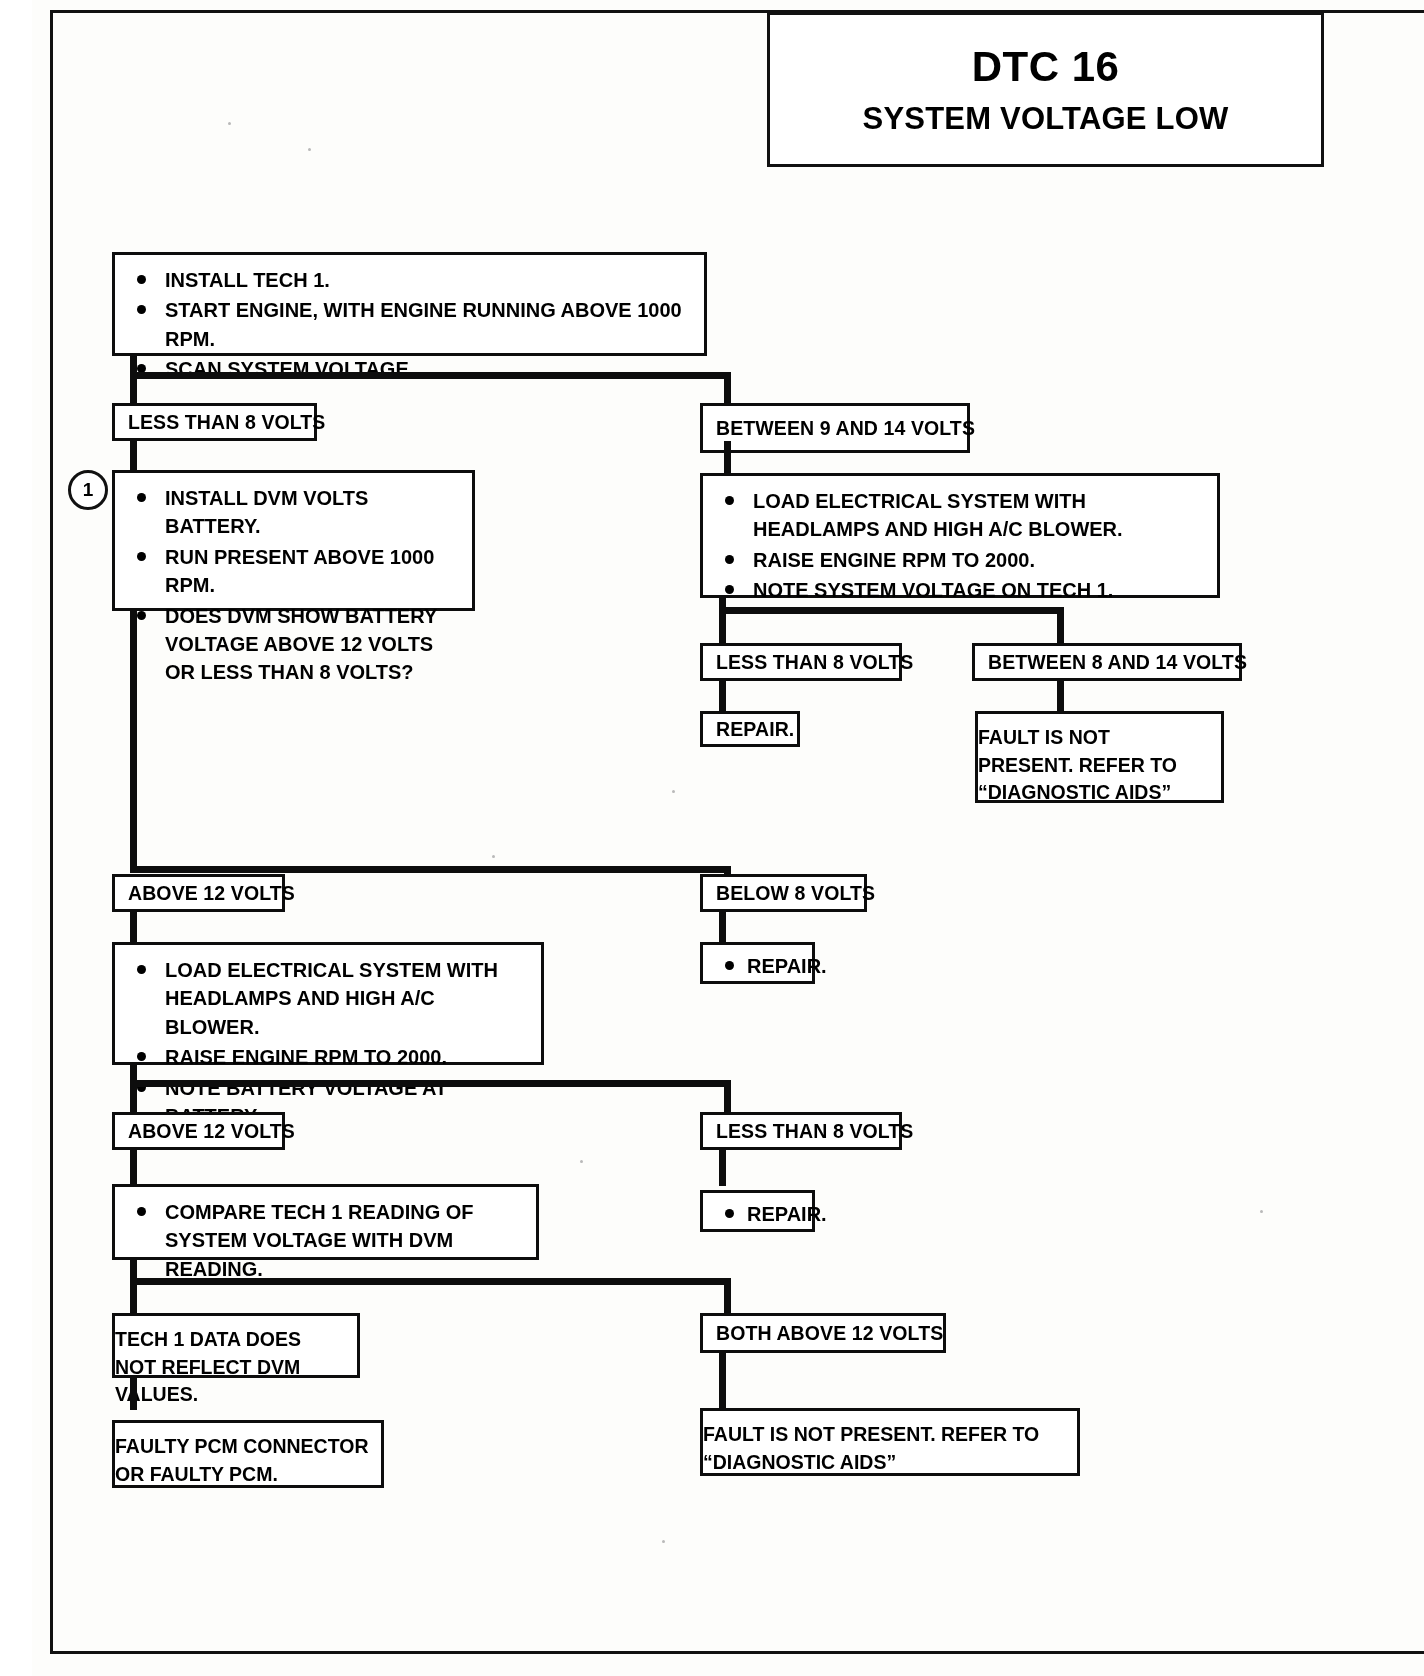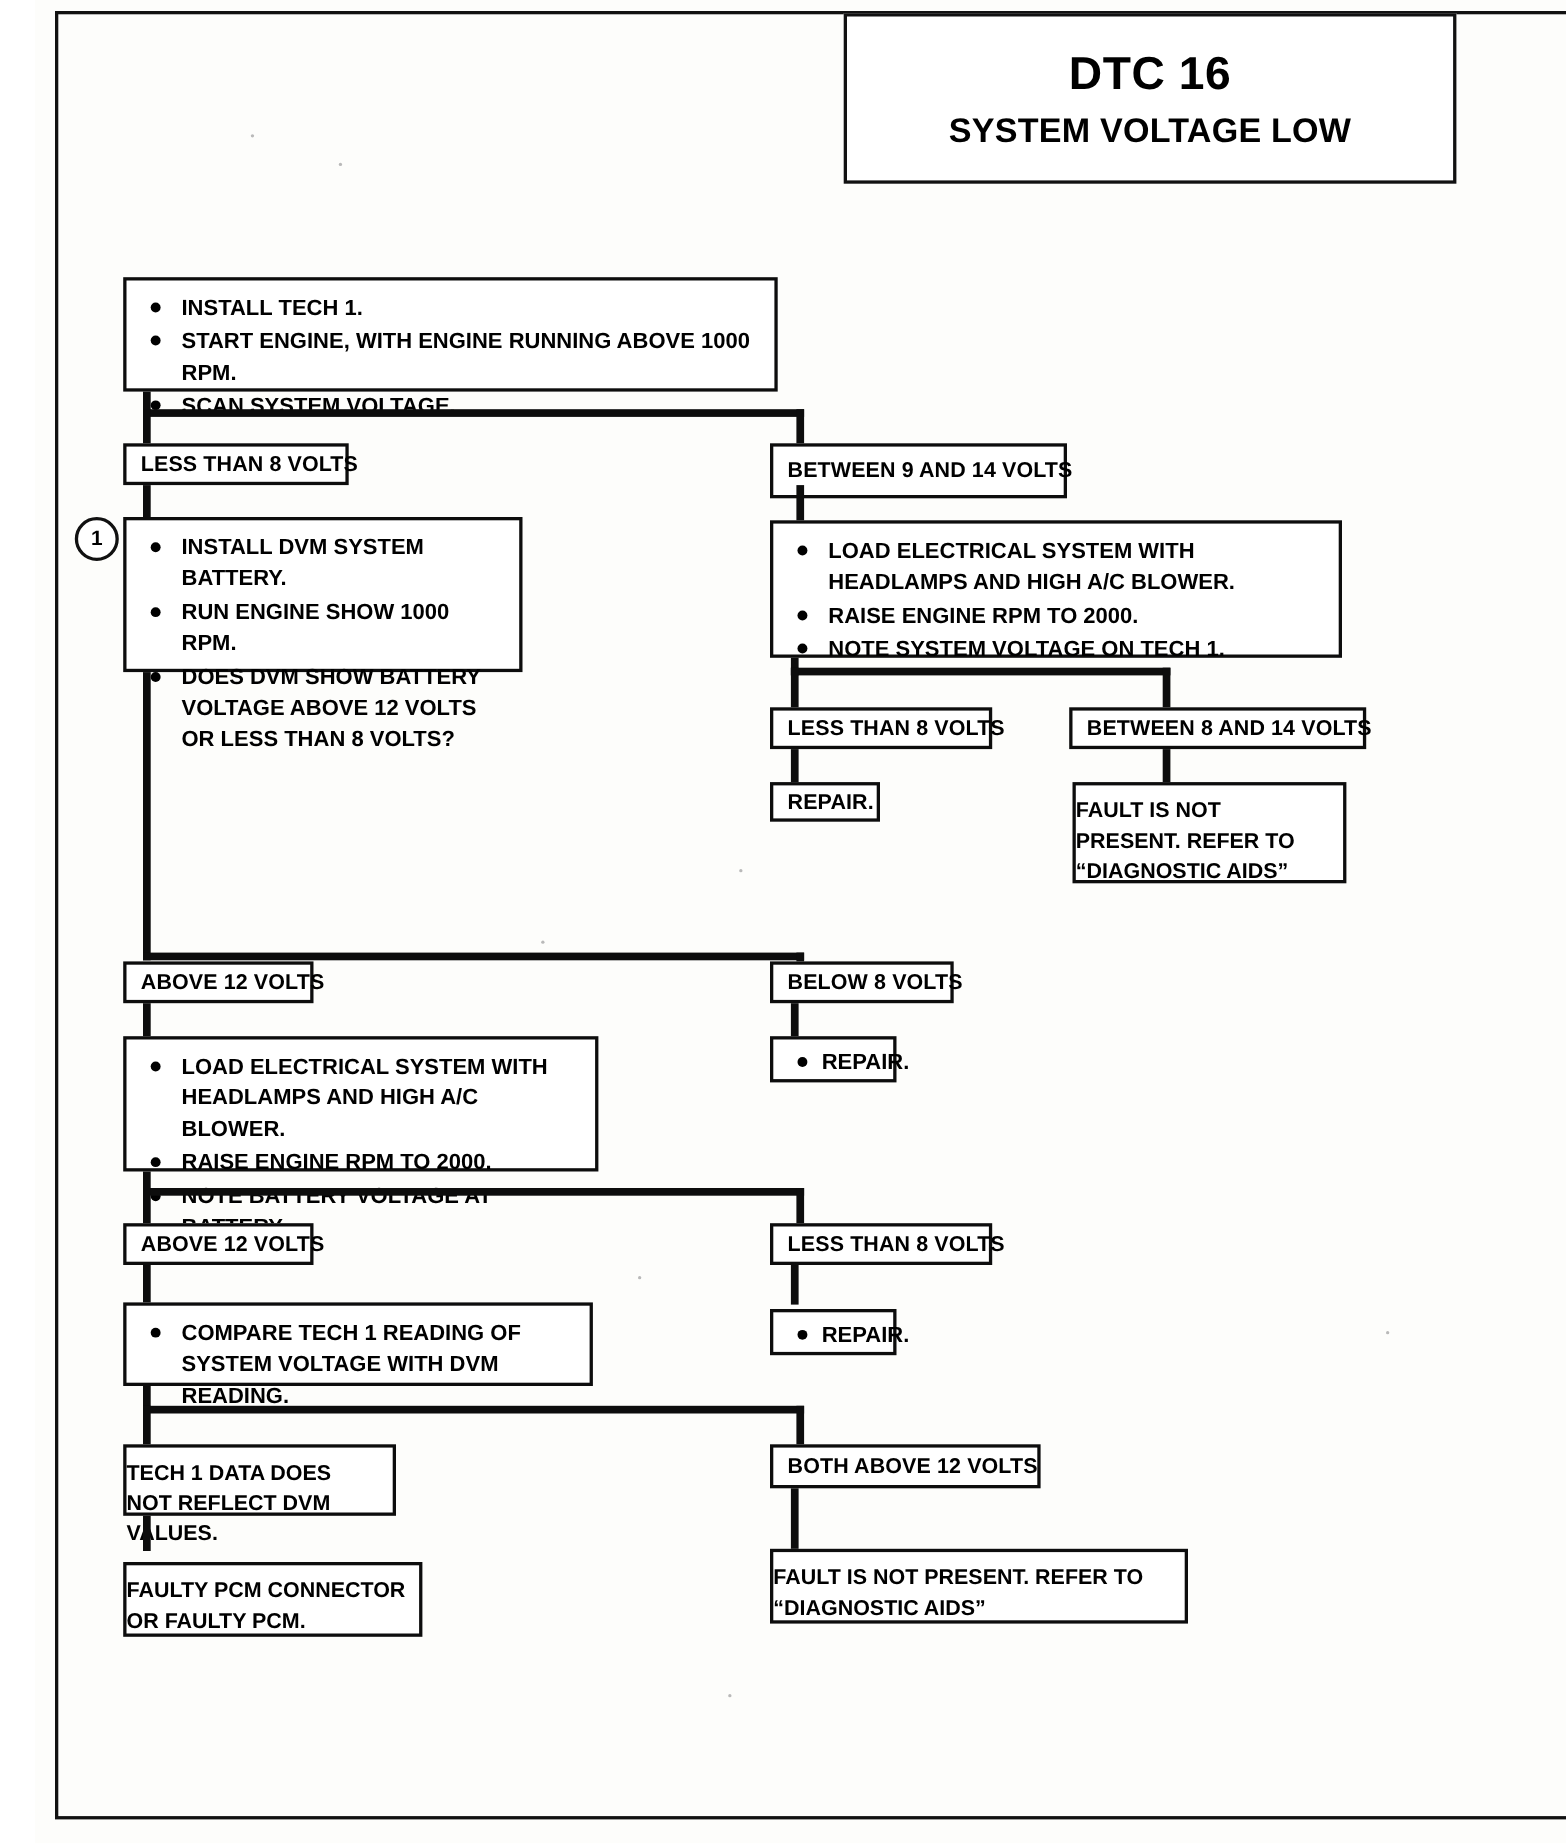--- a/index.html
+++ b/index.html
@@ -188,22 +188,22 @@
 
   <div class="vline" style="left:98px; top:441px; height:33px;"></div>
   <div class="vline" style="left:692px; top:441px; height:33px;"></div>
 
   <div class="circle-ref" style="left:36px; top:470px;">
     <span>1</span>
   </div>
 
   <div class="box bullet-box" style="left:80px; top:470px; width:363px; height:141px;">
     <ul>
-      <li>INSTALL DVM SYSTEM BATTERY.</li>
-      <li>RUN ENGINE SHOW 1000 RPM.</li>
+      <li>INSTALL DVM VOLTS BATTERY.</li>
+      <li>RUN PRESENT ABOVE 1000 RPM.</li>
       <li>DOES DVM SHOW BATTERY VOLTAGE ABOVE 12 VOLTS OR LESS THAN 8 VOLTS?</li>
     </ul>
   </div>
 
   <div class="box bullet-box" style="left:668px; top:473px; width:520px; height:125px;">
     <ul>
       <li>LOAD ELECTRICAL SYSTEM WITH HEADLAMPS AND HIGH A/C BLOWER.</li>
       <li>RAISE ENGINE RPM TO 2000.</li>
       <li>NOTE SYSTEM VOLTAGE ON TECH 1.</li>
     </ul>

